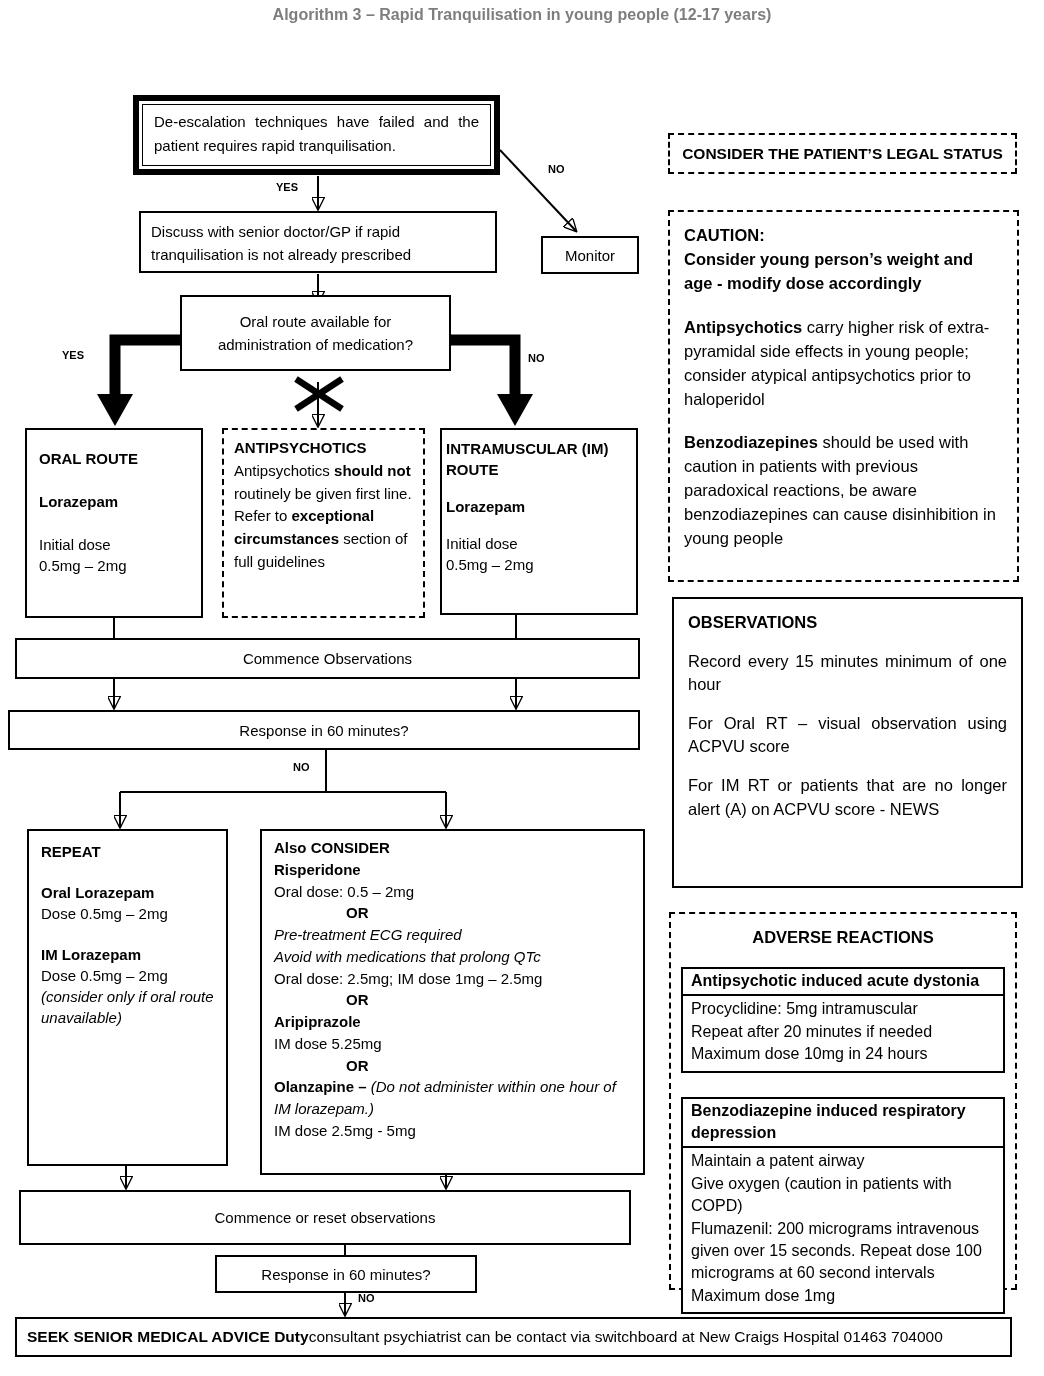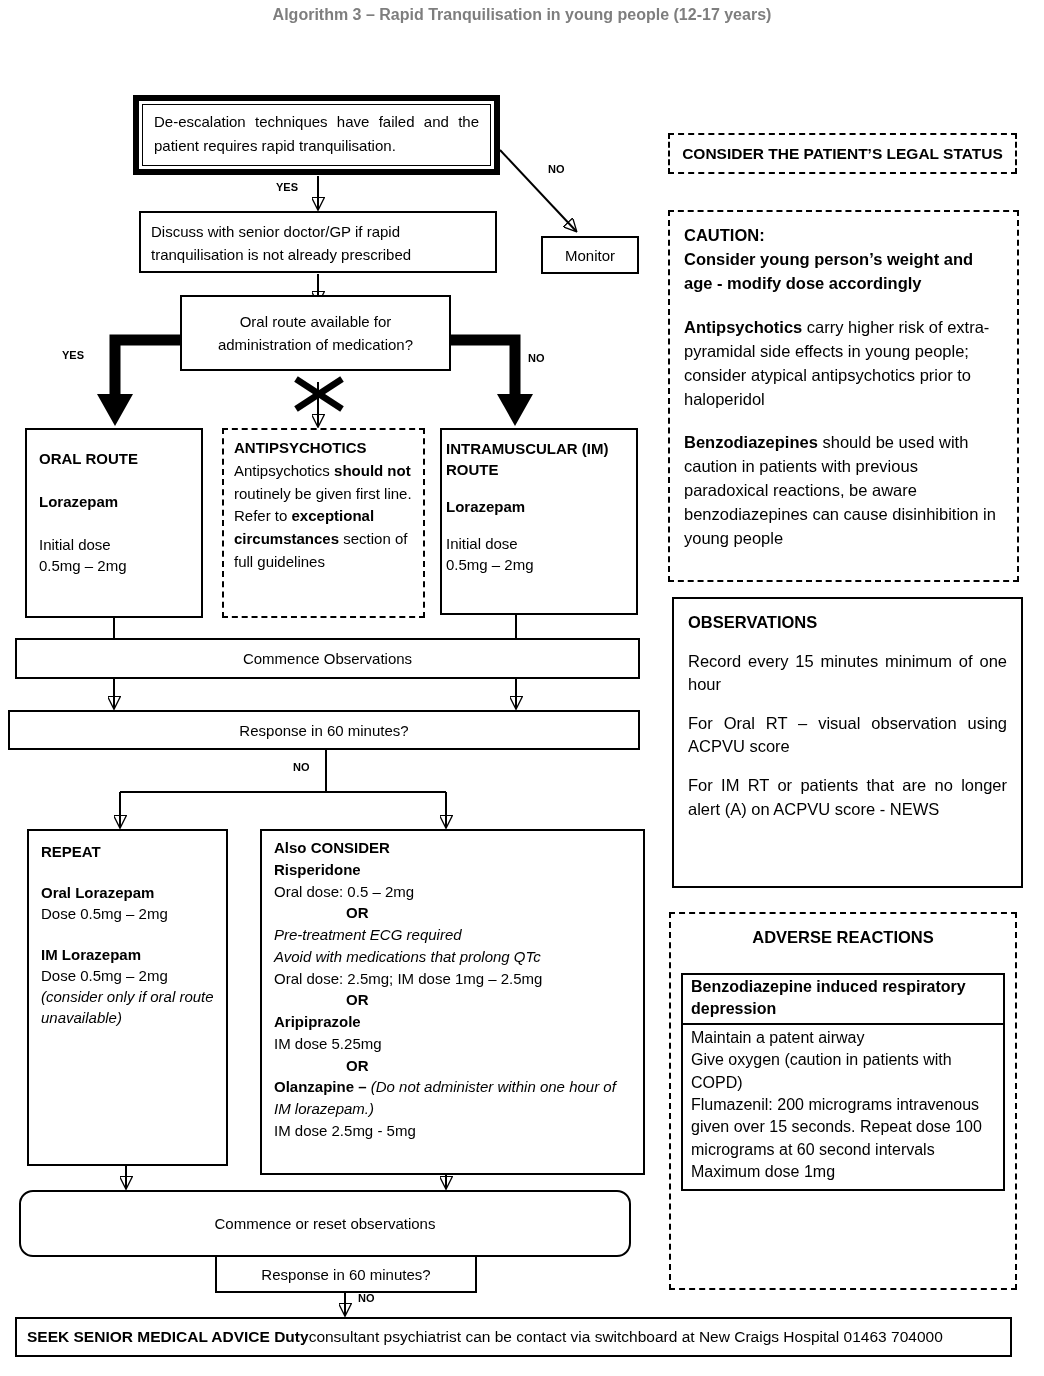--- a/index.html
+++ b/index.html
@@ -166,21 +166,21 @@
     <div class="i">Avoid with medications that prolong QTc</div>
     <div>Oral dose: 2.5mg; IM dose 1mg – 2.5mg</div>
     <div class="or-line">OR</div>
     <div class="b">Aripiprazole</div>
     <div>IM dose 5.25mg</div>
     <div class="or-line">OR</div>
     <div><span class="b">Olanzapine – </span><span class="i">(Do not administer within one hour of IM lorazepam.)</span></div>
     <div>IM dose 2.5mg - 5mg</div>
   </div>
 
-  <div class="abs box center" style="left:19px; top:1190px; width:612px; height:67px;border-radius:14px;">Commence or reset observations</div>
+  <div class="abs box center" style="left:19px; top:1190px; width:612px; height:55px;">Commence or reset observations</div>
 
   <div class="abs box center" style="left:215px; top:1255px; width:262px; height:38px;">Response in 60 minutes?</div>
 
   <span class="lbl" style="left:358px; top:1292px;">NO</span>
 
   <div class="abs box" style="left:15px; top:1317px; width:997px; height:40px; display:flex; align-items:center; padding:0 10px; font-size:15.5px; white-space:nowrap;">
     <span class="b">SEEK SENIOR MEDICAL ADVICE Duty</span>
       <span> consultant psychiatrist can be contact via switchboard at New Craigs Hospital 01463 704000</span>
   </div>
 
@@ -201,20 +201,28 @@
     <p class="p just">Record every 15 minutes minimum of one hour</p>
     <div class="gap16"></div>
     <p class="p just">For Oral RT – visual observation using ACPVU score</p>
     <div class="gap16"></div>
     <p class="p just">For IM RT or patients that are no longer alert (A) on ACPVU score - NEWS</p>
   </div>
 
   <div class="abs box dashed" style="left:669px; top:912px; width:348px; height:378px; padding:8px 2px;">
     <div class="b" style="text-align:center; font-size:16.5px; margin-top:4px;">ADVERSE REACTIONS</div>
 
+    <div class="rtable" style="margin-top:18px;">
+      <div class="rtable-h">Antipsychotic induced acute dystonia</div>
+      <div class="rtable-body">
+        <div>Procyclidine: 5mg intramuscular</div>
+        <div>Repeat after 20 minutes if needed</div>
+        <div>Maximum dose 10mg in 24 hours</div>
+      </div>
+    </div>
 
     <div class="rtable" style="margin-top:24px;">
       <div class="rtable-h">Benzodiazepine induced respiratory depression</div>
       <div class="rtable-body">
         <div>Maintain a patent airway</div>
         <div>Give oxygen (caution in patients with COPD)</div>
         <div>Flumazenil: 200 micrograms intravenous given over 15 seconds. Repeat dose 100 micrograms at 60 second intervals</div>
         <div>Maximum dose 1mg</div>
       </div>
     </div>

